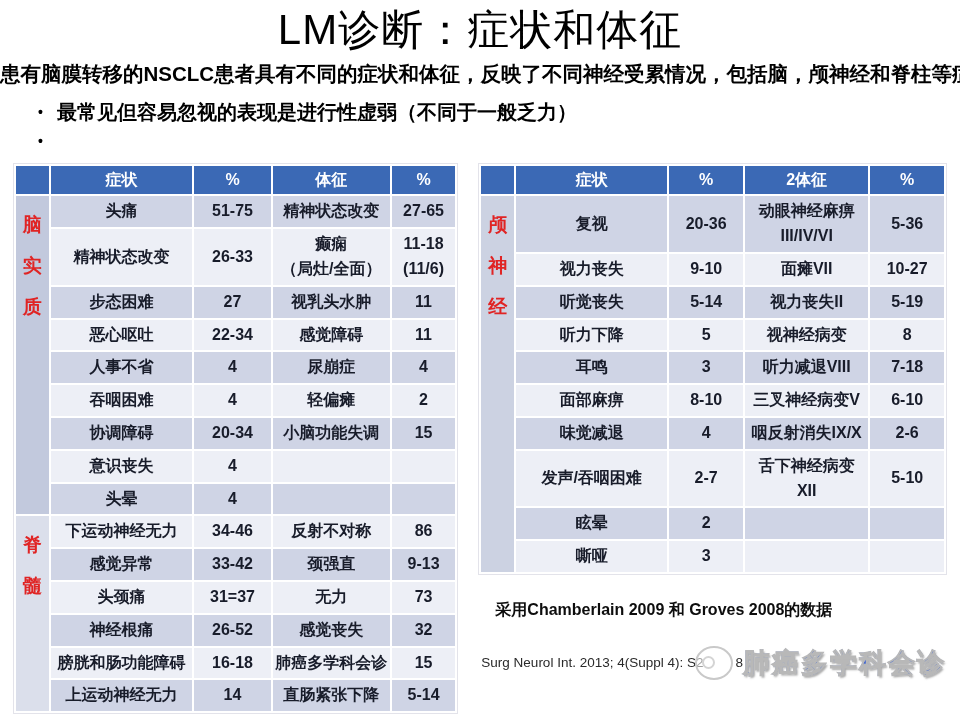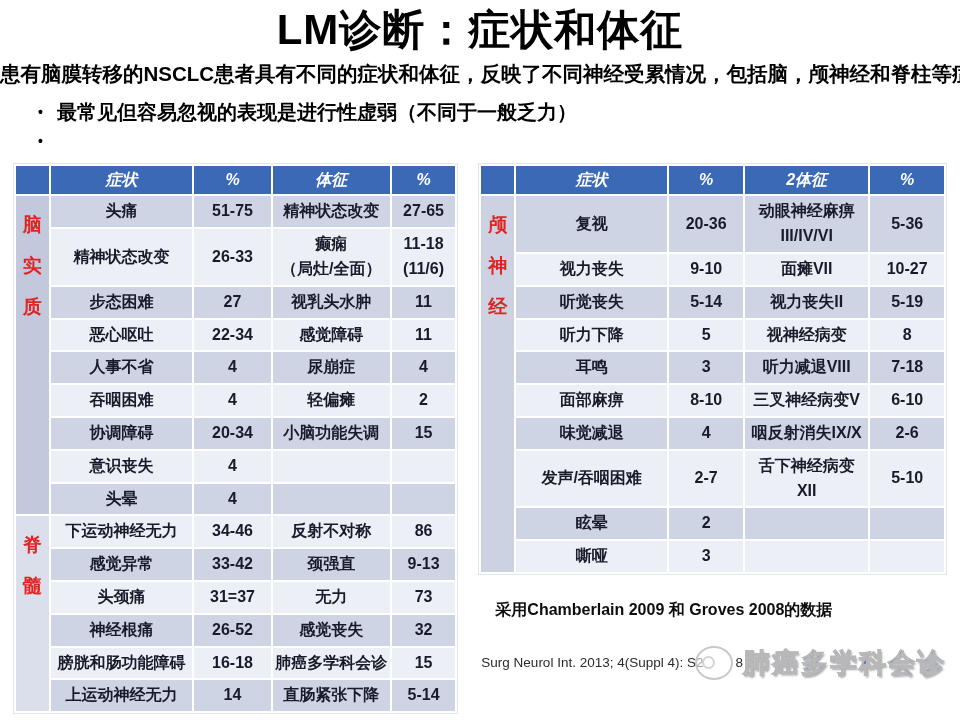--- a/index.html
+++ b/index.html
@@ -2,42 +2,42 @@
 <html><head>
 <meta charset="utf-8">
 <style>
   html,body { margin:0; padding:0; background:#fff; }
   .slide {
     position:relative; width:960px; height:720px; background:#ffffff;
     font-family:"Liberation Sans","DejaVu Sans",sans-serif; overflow:hidden; color:#000;
   }
   
   .title {
-    margin:6px 0 2px 0; text-align:center; font-size:42px; font-weight:bold;
+    margin:6px 0 2px 0; text-align:center; font-size:42px; font-weight:normal;
     letter-spacing:1px; line-height:1.15; color:#000;
   }
   .subtitle {
     text-align:center; font-size:20.5px; font-weight:bold; white-space:nowrap;
     margin:6px 0 10px 0; color:#000;
   }
   .bullets { margin:4px 0 10px 38px; padding:0; list-style:none; }
   .bullets li {
     display:flex; align-items:flex-start; font-size:20px; font-weight:bold;
     line-height:1.45; color:#000;
   }
   .bullet-dot { font-size:14px; margin:4px 14px 0 0; }
   
   .tables { display:flex; align-items:flex-start; padding:2px 14px 0 14px; gap:22px; }
   table { border-collapse:collapse; table-layout:fixed; box-shadow:0 0 0 1px #e3e3ea; }
   th, td {
     border:2px solid #ffffff; text-align:center; vertical-align:middle;
     font-size:16px; font-weight:bold; padding:3px 2px; line-height:1.55;
     white-space:pre-line; overflow:hidden;
   }
-  thead th { background:#3b69b5; color:#ffffff; height:23px; padding:2px;font-style:italic; }
+  thead th { background:#3b69b5; color:#ffffff; height:23px; padding:2px; }
   thead th.corner { background:#3b69b5; }
   td { height:23px; color:#181c2a; }
   tr.dark td  { background:#cfd4e5; }
   tr.light td { background:#edeff6; }
   .group-cell {
     color:#e02424; font-size:19px; font-weight:bold; vertical-align:top;
     padding-top:9px; line-height:2.15; letter-spacing:0;
   }
   #left-table  .g0 { background:#c2c9dd; }
   #left-table  .g1 { background:#dbdfeb; }

